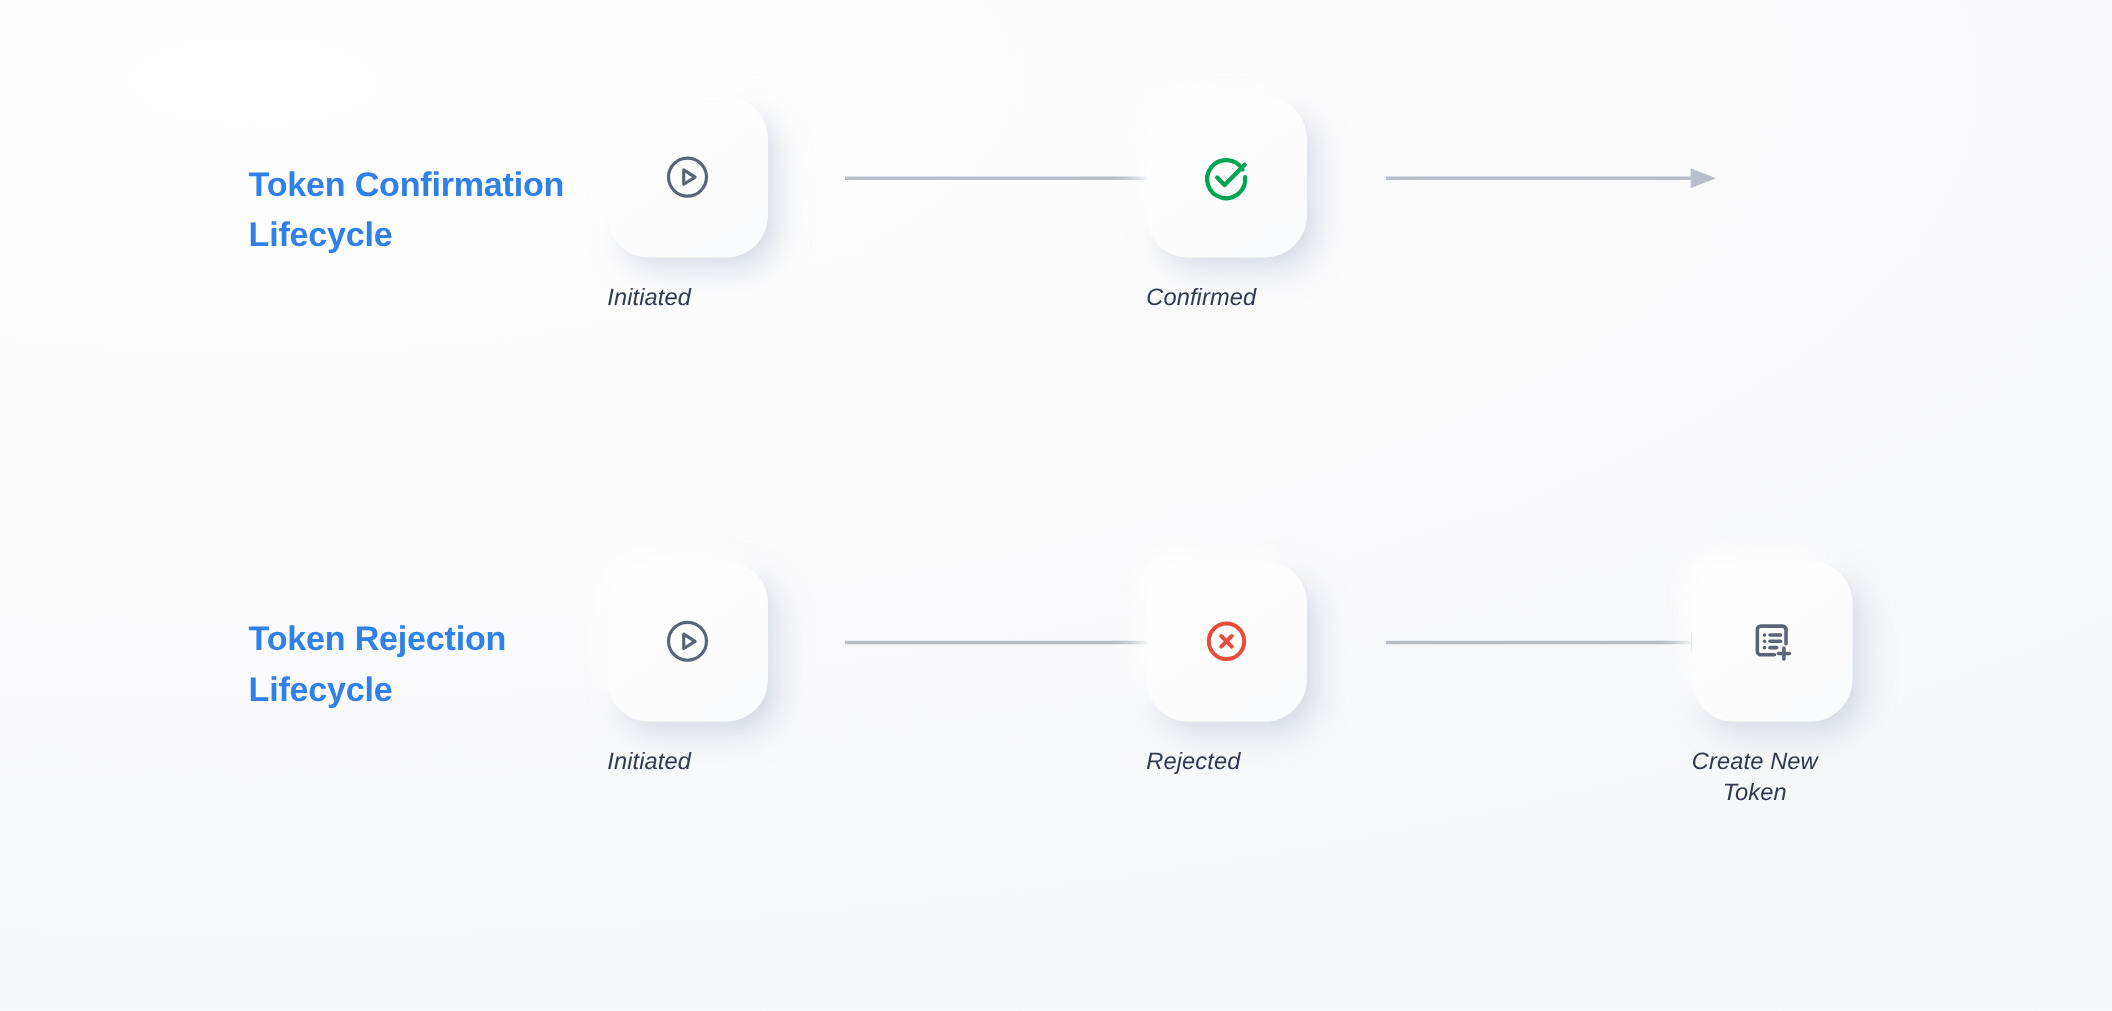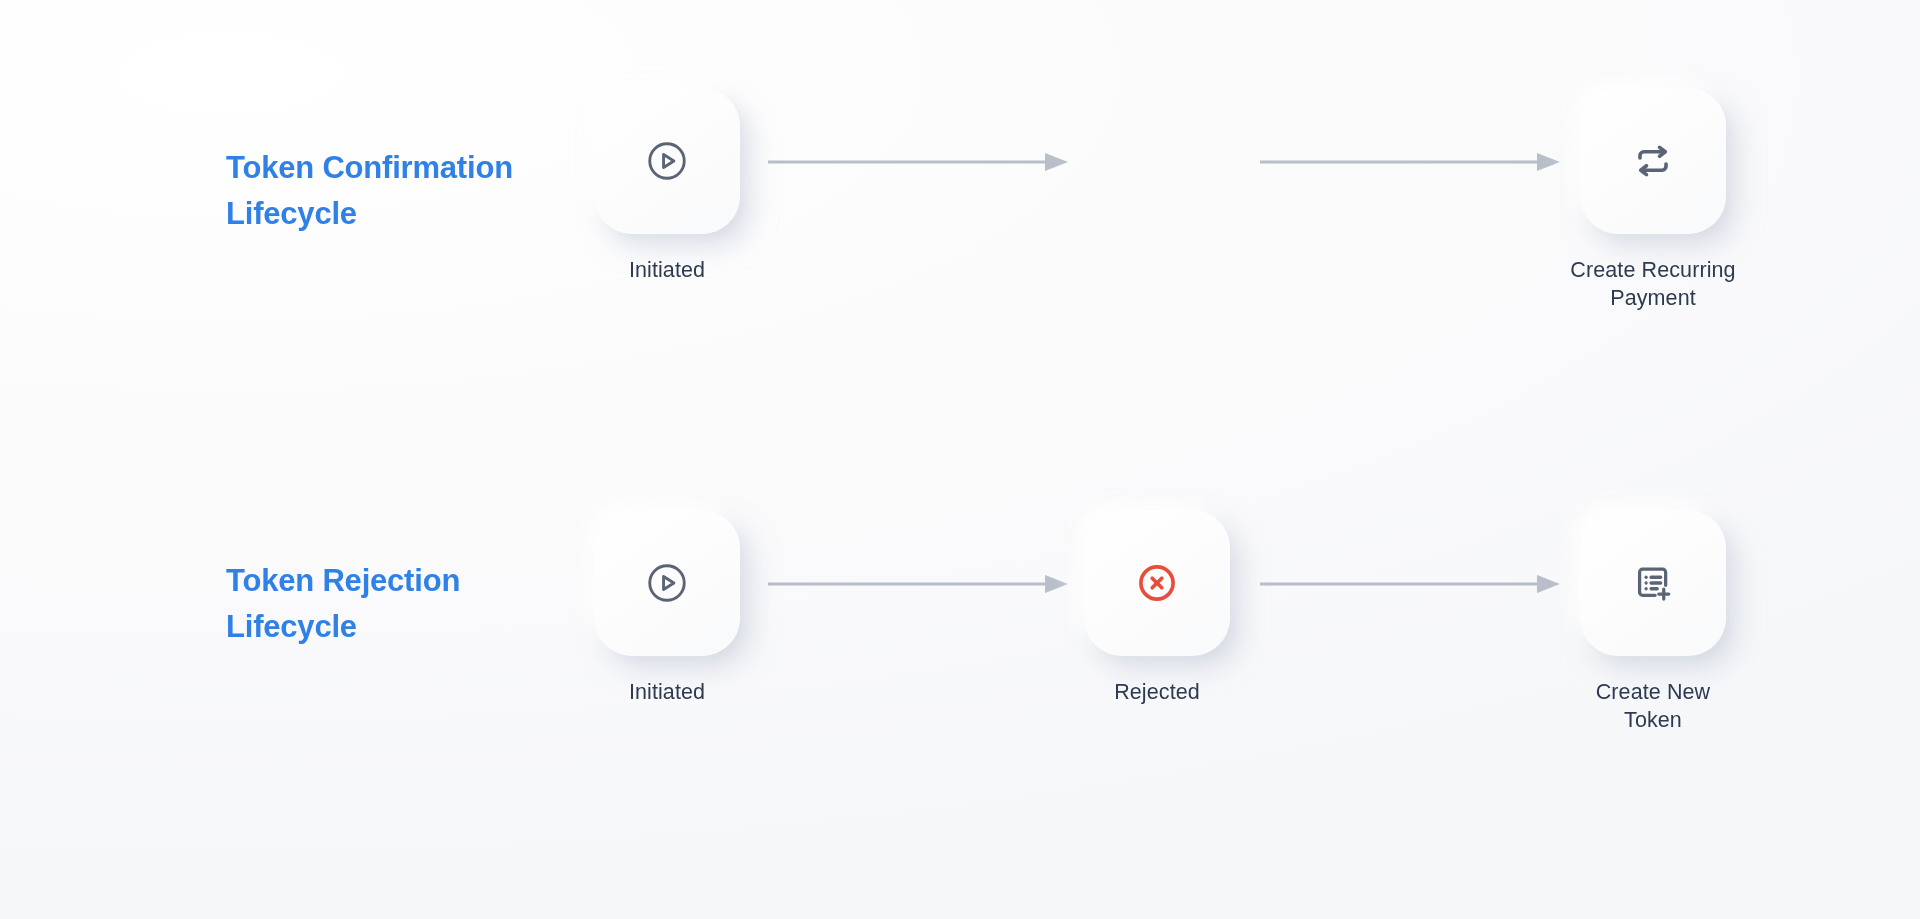--- a/index.html
+++ b/index.html
@@ -57,21 +57,22 @@
     width:1200px;
     height:300px;
   }
 
   .stage {
     position:absolute;
     top:0;
     width:230px;
     display:flex;
     flex-direction:column;
-    align-items:center;
+    align-items:flex-start;
+    font-style:italic;
   }
   .stage.s1 { left:-26px; }
   .stage.s2 { left:464px; }
   .stage.s3 { left:960px; }
 
   
   .card {
     width:146px;
     height:146px;
     border-radius:38px;
@@ -142,35 +143,32 @@
           <span>
             <svg width="46" height="46" viewBox="0 0 24 24" fill="none" stroke="#5a6475" stroke-width="1.5" stroke-linecap="round" stroke-linejoin="round">
               <circle cx="12" cy="12" r="9"></circle>
               <path d="M10.2 8.6 L15.6 12 L10.2 15.4 Z"></path>
             </svg>
           </span>
         </div>
         <div class="stage-label">Initiated</div>
       </div>
 
-
-      <div class="stage s3">
-        <div class="card">
-          <span>
-            <svg width="46" height="46" viewBox="0 0 24 24" fill="none" stroke="#5a6475" stroke-width="1.9" stroke-linecap="round" stroke-linejoin="round">
-              <path d="M5.2 10.4 V9.2 a2 2 0 0 1 2-2 h10.4"></path>
-              <polyline points="15.4,4.9 18.4,7.2 15.4,9.5"></polyline>
-              <path d="M18.8 13.6 v1.2 a2 2 0 0 1 -2 2 H6.4"></path>
-              <polyline points="8.6,14.5 5.6,16.8 8.6,19.1"></polyline>
-            </svg>
-          </span>
-        </div>
-        <div class="stage-label">Create Recurring
-Payment</div>
-      </div>
+      <div class="stage s2">
+        <div class="card">
+          <span>
+            <svg width="50" height="50" viewBox="0 0 26 26" fill="none" stroke="#00a452" stroke-width="2" stroke-linecap="round" stroke-linejoin="round">
+              <path d="M20.6 9.4 A9 9 0 1 0 21.8 13"></path>
+              <path d="M8.6 13.2 L12.1 16.7 L21.6 7.2"></path>
+            </svg>
+          </span>
+        </div>
+        <div class="stage-label">Confirmed</div>
+      </div>
+
 
     </div>
   </div>
 
   <div class="flow-row row-2">
 
     <div class="flow-title">Token
 Rejection
 Lifecycle</div>
 

